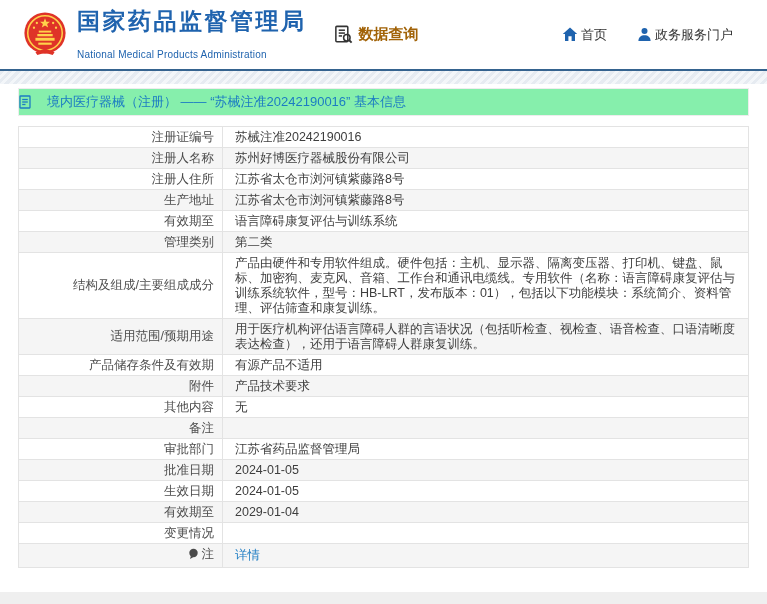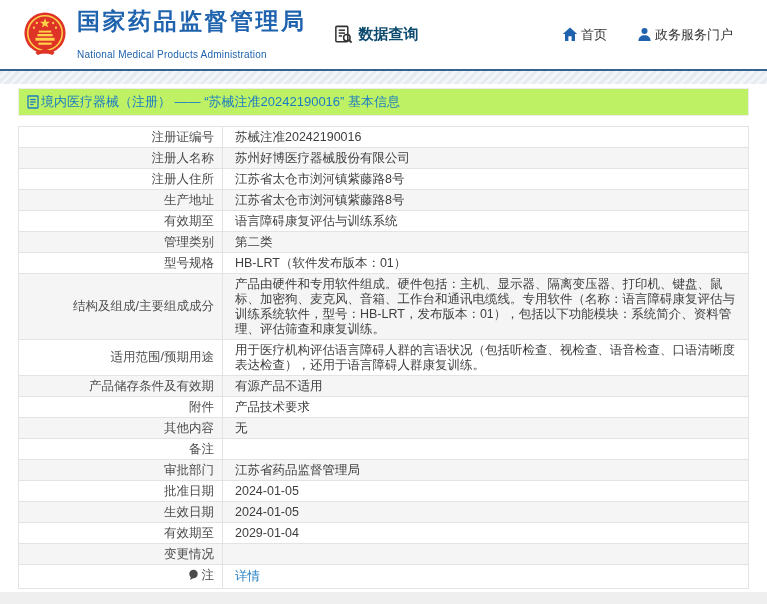--- a/index.html
+++ b/index.html
@@ -12,35 +12,35 @@
   
   .header {
     height:71px; background:#fff; border-bottom:2px solid #35638f;
     display:flex; align-items:center; padding:0 34px 0 22px;
   }
   .logo-group { display:flex; align-items:center; gap:9px; cursor:pointer; }
   .logo-text { display:flex; flex-direction:column; }
   .logo-cn { font-size:23px; font-weight:bold; color:#1f63ae; letter-spacing:2.5px; line-height:1.1; }
   .logo-en { font-size:10px; color:#1f63ae; margin-top:14px; letter-spacing:.2px; }
   .data-query { display:flex; align-items:center; gap:5px; margin-left:26px; cursor:pointer; }
-  .data-query-label { font-size:15px; font-weight:600; color:#0c4a6e; }
+  .data-query-label { font-size:15px; font-weight:600; color:#a16207; }
   .hspacer { flex:1; }
   .nav { display:flex; gap:30px; }
   .nav-item { display:flex; flex-direction:row; align-items:center; gap:3px; cursor:pointer; }
   .nav-label { font-size:13px; color:#333; white-space:nowrap; }
   
   .hatch-band {
     height:13px;
     background:repeating-linear-gradient(135deg,#e6ebf1 0 3px,#f3f6f9 3px 6px);
   }
   
   .content { margin:4px 18px 0; }
   .section-title-bar {
-    background:#bef264; border:1px solid #ededed;
-    padding:4px 8px; display:flex; align-items:center; gap:2px;
+    background:#86efac; border:1px solid #ededed;
+    padding:4px 0; display:flex; align-items:center; gap:16px;
   }
   .section-title { font-size:13px; color:#1c7cc3; }
   .gap { height:10px; }
   table.info { width:100%; border-collapse:collapse; }
   table.info td { border:1px solid #e3e3e3; font-size:12.5px; vertical-align:middle; }
   td.lbl {
     width:204px; text-align:right; padding:2.5px 8px;
     color:#4d4d4d; line-height:15px;
   }
   td.val { padding:2.5px 12px; color:#3e3e3e; line-height:15px; }
@@ -153,24 +153,20 @@
         </tr>
       <tr>
           <td class="lbl">有效期至</td>
           <td class="val">语言障碍康复评估与训练系统</td>
         </tr>
       <tr>
           <td class="lbl">管理类别</td>
           <td class="val">第二类</td>
         </tr>
       <tr>
-          <td class="lbl">型号规格</td>
-          <td class="val">HB-LRT（软件发布版本：01）</td>
-        </tr>
-      <tr>
           <td class="lbl">结构及组成/主要组成成分</td>
           <td class="val">产品由硬件和专用软件组成。硬件包括：主机、显示器、隔离变压器、打印机、键盘、鼠标、加密狗、麦克风、音箱、工作台和通讯电缆线。专用软件（名称：语言障碍康复评估与训练系统软件，型号：HB-LRT，发布版本：01），包括以下功能模块：系统简介、资料管理、评估筛查和康复训练。</td>
         </tr>
       <tr>
           <td class="lbl">适用范围/预期用途</td>
           <td class="val">用于医疗机构评估语言障碍人群的言语状况（包括听检查、视检查、语音检查、口语清晰度表达检查），还用于语言障碍人群康复训练。</td>
         </tr>
       <tr>
           <td class="lbl">产品储存条件及有效期</td>
           <td class="val">有源产品不适用</td>

